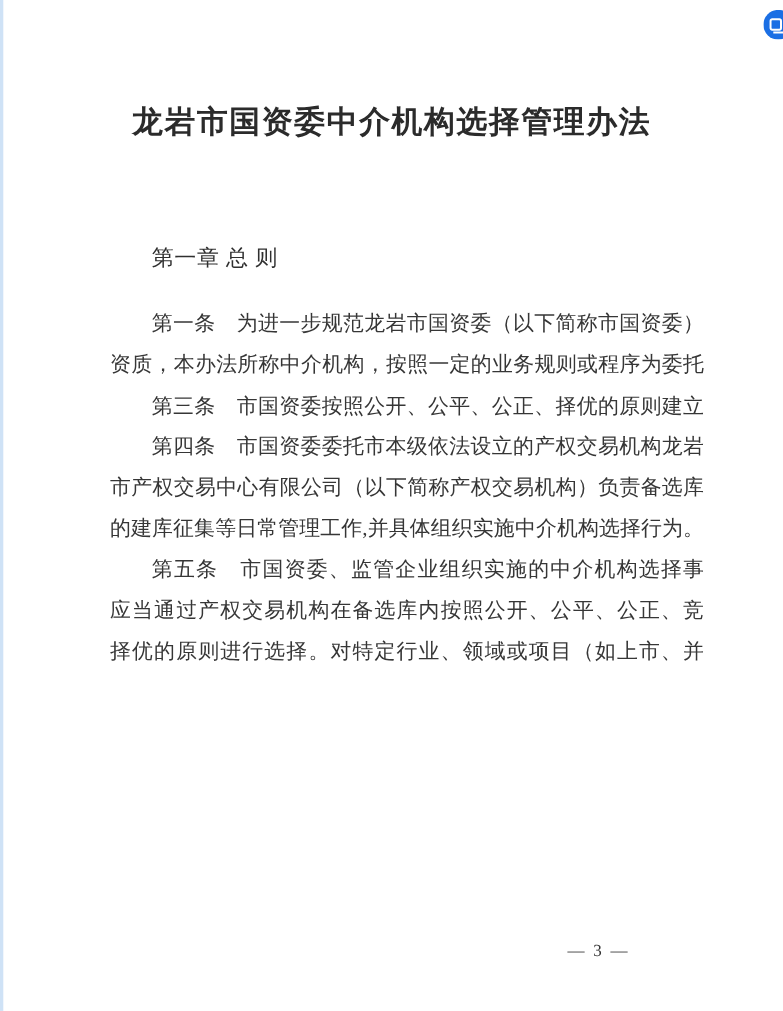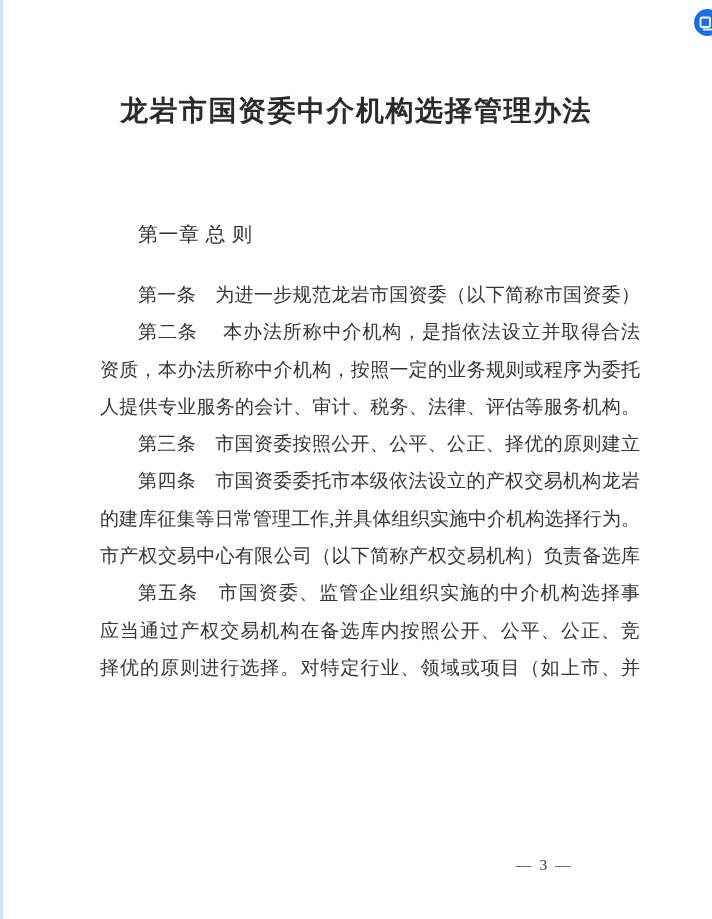--- a/index.html
+++ b/index.html
@@ -89,27 +89,25 @@
       <path d="M9 20.5 h9" stroke="#ffffff" stroke-width="1.8" fill="none"></path>
     </svg>
   </div>
 
   <h1 class="doc-title">龙岩市国资委中介机构选择管理办法</h1>
 
   <h2 class="chapter-heading">第一章 总 则</h2>
 
   <div class="doc-body">
     <div class="line indent">第一条　为进一步规范龙岩市国资委（以下简称市国资委）及</div>
-    <div class="line indent">第二条　 本办法所称中介机构，是指依法设立并取得合法</div>
     <div class="line">资质，本办法所称中介机构，按照一定的业务规则或程序为委托</div>
-    <div class="line">人提供专业服务的会计、审计、税务、法律、评估等服务机构。</div>
     <div class="line indent">第三条　市国资委按照公开、公平、公正、择优的原则建立中</div>
     <div class="line indent">第四条　市国资委委托市本级依法设立的产权交易机构龙岩</div>
+    <div class="line">市产权交易中心有限公司（以下简称产权交易机构）负责备选库</div>
     <div class="line">的建库征集等日常管理工作,并具体组织实施中介机构选择行为。</div>
-    <div class="line">市产权交易中心有限公司（以下简称产权交易机构）负责备选库</div>
     <div class="line indent">第五条　市国资委、监管企业组织实施的中介机构选择事项，</div>
     <div class="line">应当通过产权交易机构在备选库内按照公开、公平、公正、竞争、</div>
     <div class="line">择优的原则进行选择。对特定行业、领域或项目（如上市、并购、</div>
   </div>
 
   <div class="page-number">— 3 —</div>
 
 </div>
 
 </body></html>

